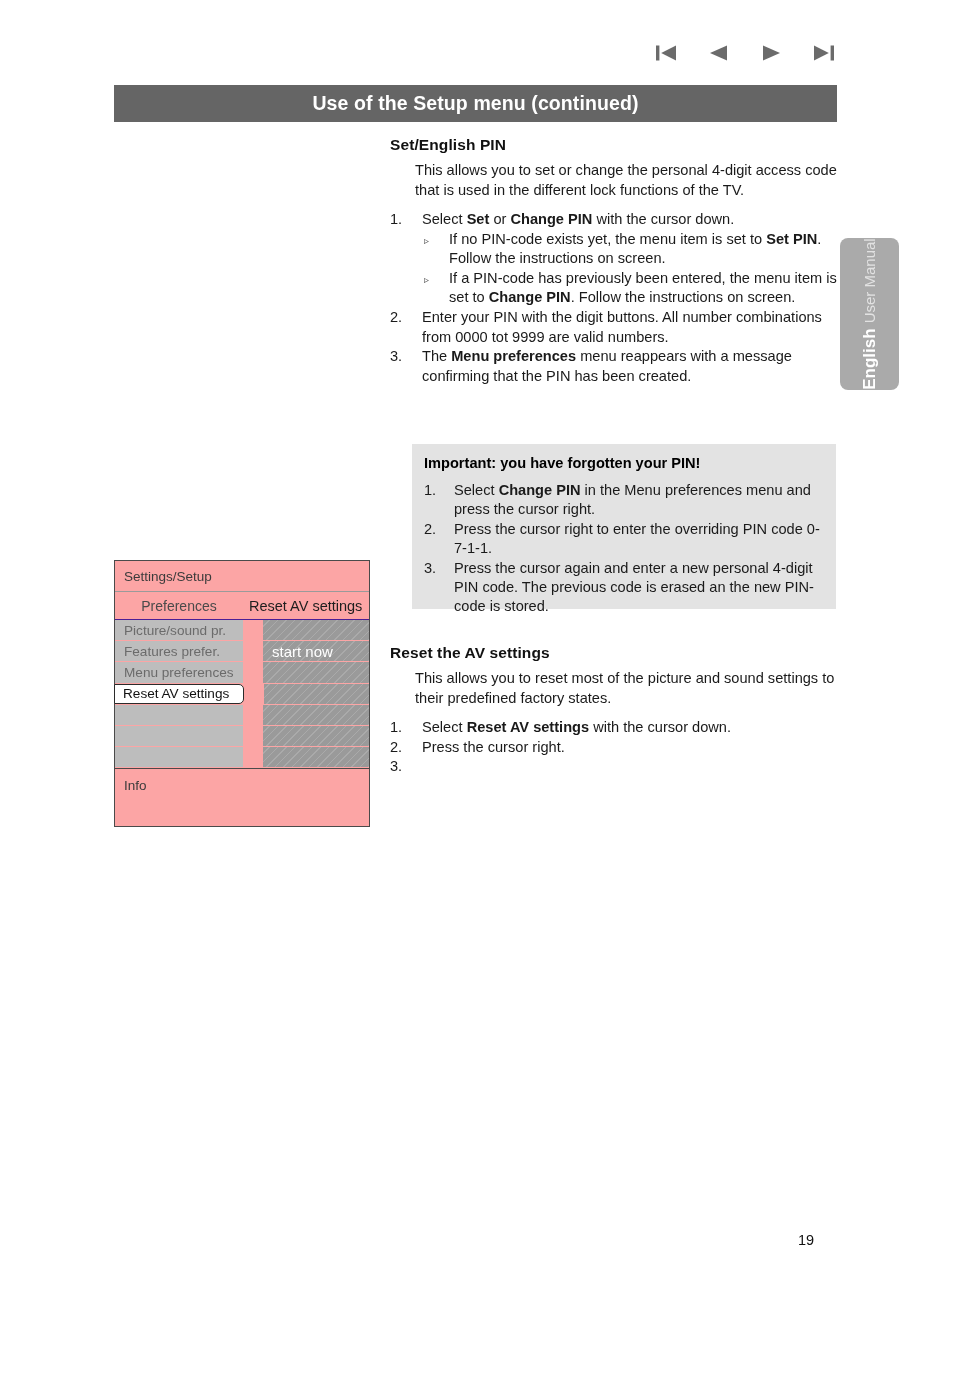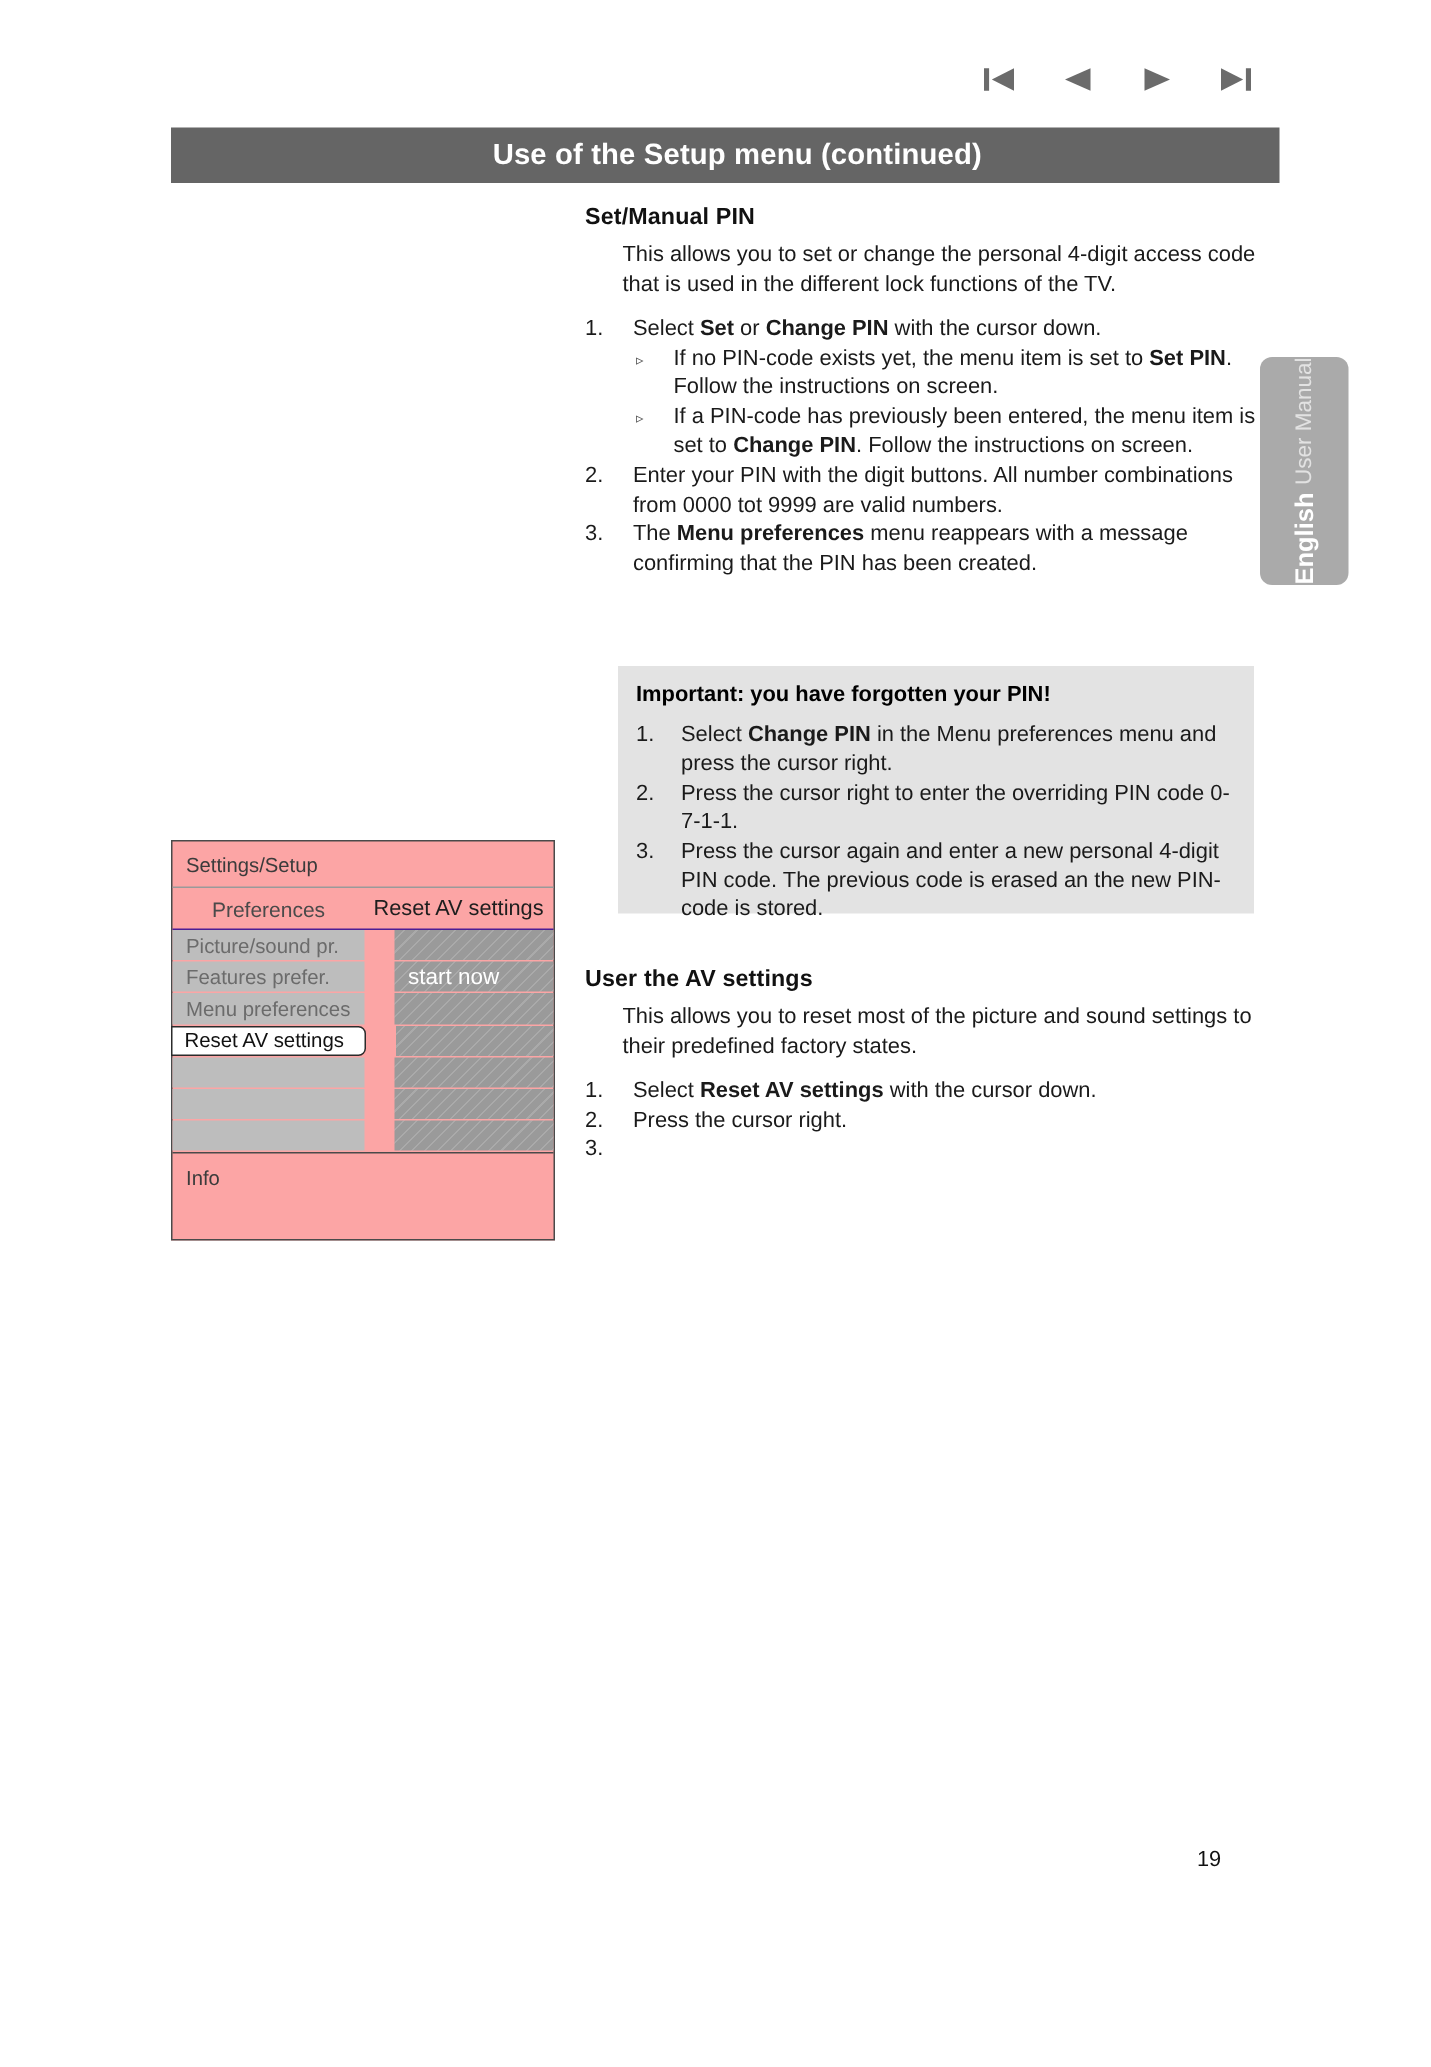--- a/index.html
+++ b/index.html
@@ -40,21 +40,20 @@
   #title-bar {
     position: absolute;
     left: 114px;
     top: 85px;
     width: 723px;
     height: 37px;
     background: #656565;
     display: flex;
     align-items: center;
     justify-content: center;
-    padding-left: 16px;
   }
   #title-bar .title-text {
     color: #ffffff;
     font-size: 19.5px;
     font-weight: bold;
     letter-spacing: 0.1px;
   }
 
   
   #lang-tab {
@@ -318,21 +317,21 @@
 
 <div id="lang-tab">
   <div class="tab-inner">
     <span class="lang-name">English</span>
     <span class="lang-sub">User Manual</span>
   </div>
 </div>
 
 <div id="content-col">
 
-  <h2 class="sec-head">Set/Manual PIN</h2>
+  <h2 class="sec-head">Set/English PIN</h2>
   <p class="intro-para">This allows you to set or change the personal 4-digit access code that is used in the different lock functions of the TV.</p>
 
   <ol class="numlist" id="pin-steps">
       <li><span class="num">1.</span><span>Select <span class="b">Set</span> or <span class="b">Change PIN</span> with the cursor down.</span><ul class="sublist">
           <li><span class="tri">▹</span><span>If no PIN-code exists yet, the menu item is set to <span class="b">Set PIN</span>. Follow the instructions on screen.</span></li>
           <li><span class="tri">▹</span><span>If a PIN-code has previously been entered, the menu item is set to <span class="b">Change PIN</span>. Follow the instructions on screen.</span></li>
         </ul></li>
       <li><span class="num">2.</span><span>Enter your PIN with the digit buttons. All number combinations from 0000 tot 9999 are valid numbers.</span></li>
       <li><span class="num">3.</span><span>The <span class="b">Menu preferences</span> menu reappears with a message confirming that the PIN has been created.</span></li>
     </ol>
@@ -342,21 +341,21 @@
 <div id="important-box">
   <div class="imp-head">Important: you have forgotten your PIN!</div>
   <ol class="numlist" id="imp-steps">
       <li><span class="num">1.</span><span>Select <span class="b">Change PIN</span> in the Menu preferences menu and press the cursor right.</span></li>
       <li><span class="num">2.</span><span>Press the cursor right to enter the overriding PIN code 0-7-1-1.</span></li>
       <li><span class="num">3.</span><span>Press the cursor again and enter a new personal 4-digit PIN code. The previous code is erased an the new PIN-code is stored.</span></li>
     </ol>
 </div>
 
 <div id="reset-col" style="position:absolute; left:390px; top:644px; width:452px;">
-  <h2 class="sec-head">User the AV settings</h2>
+  <h2 class="sec-head">Reset the AV settings</h2>
   <p class="intro-para">This allows you to reset most of the picture and sound settings to their predefined factory states.</p>
   <ol class="numlist" id="reset-steps">
       <li><span class="num">1.</span><span>Select <span class="b">Reset AV settings</span> with the cursor down.</span></li>
       <li><span class="num">2.</span><span>Press the cursor right.</span></li>
       <li><span class="num">3.</span></li>
     </ol>
 </div>
 
 <div id="osd">
   <div class="osd-title">Settings/Setup</div>

